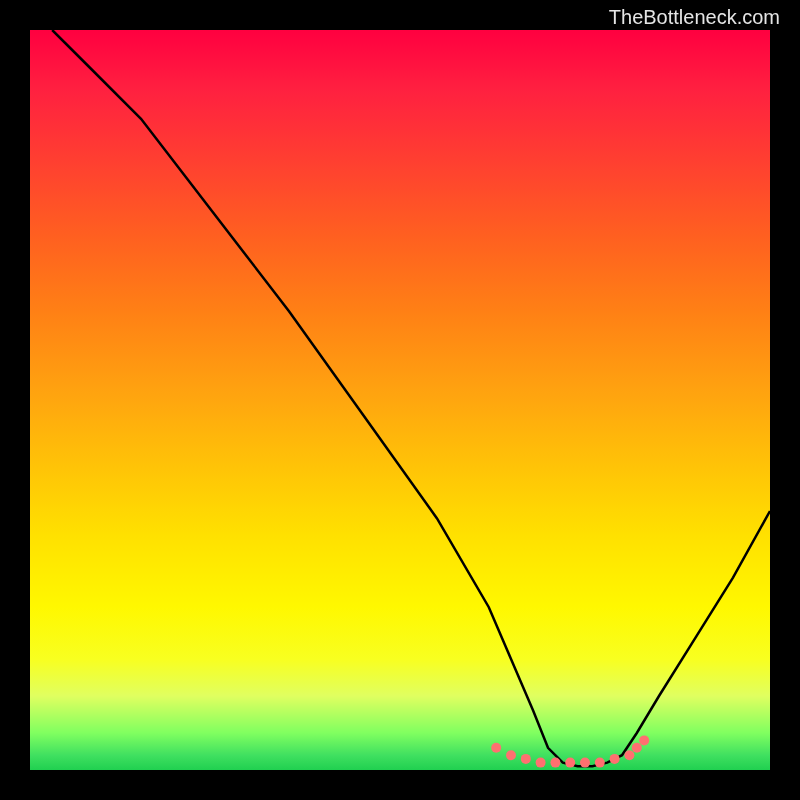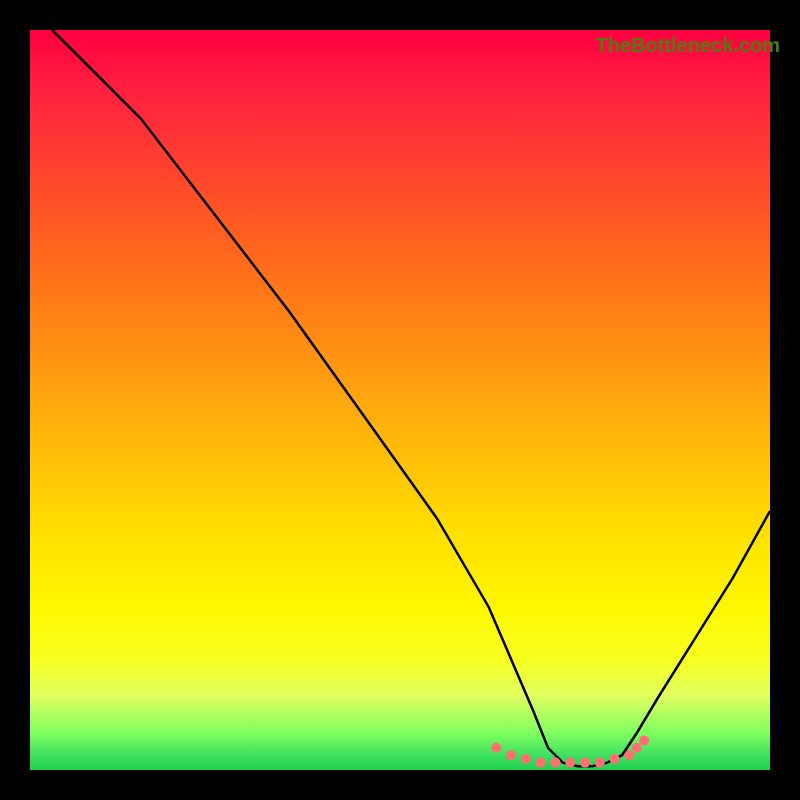--- a/index.html
+++ b/index.html
@@ -7,25 +7,24 @@
     width: 800px;
     height: 800px;
     background: #000;
     position: relative;
     font-family: Arial, sans-serif;
   }
   .watermark {
     position: absolute;
     top: 6px;
     right: 20px;
-    color: #4d7c0f;
+    color: #e5e5e5;
     font-size: 20px;
-    font-weight: bold;
+    font-weight: normal;
     z-index: 10;
-    margin-top: 28px;
   }
   .plot-area {
     position: absolute;
     top: 30px;
     left: 30px;
     width: 740px;
     height: 740px;
     background: linear-gradient(to bottom,
       #ff0040 0%,
       #ff2040 8%,

